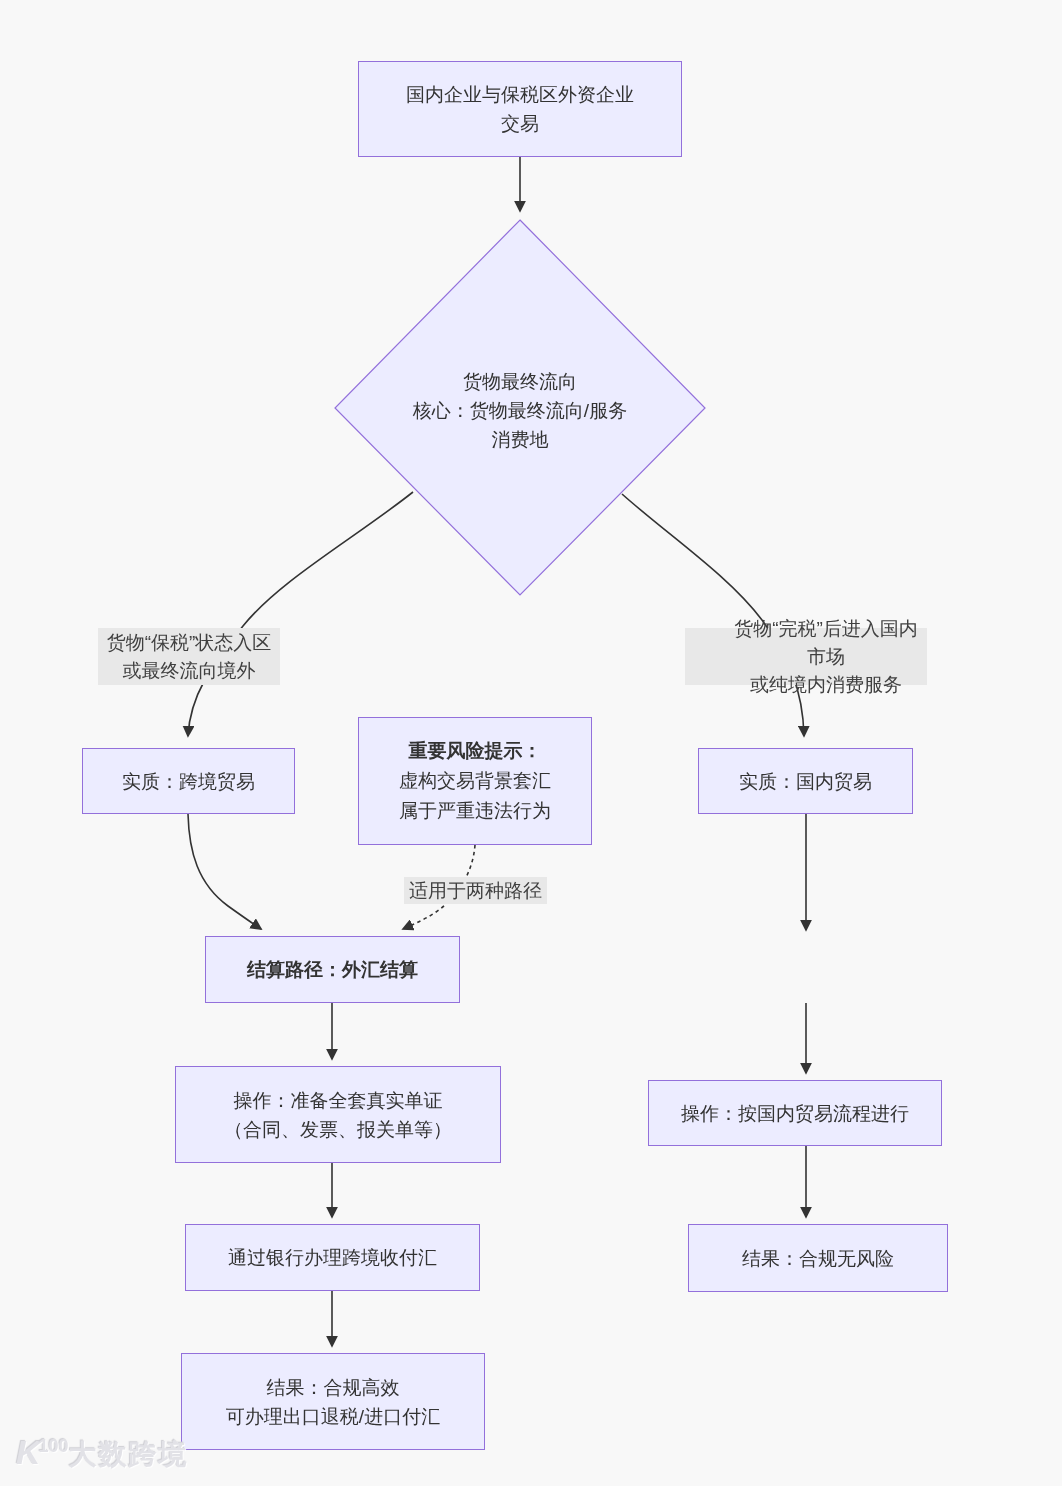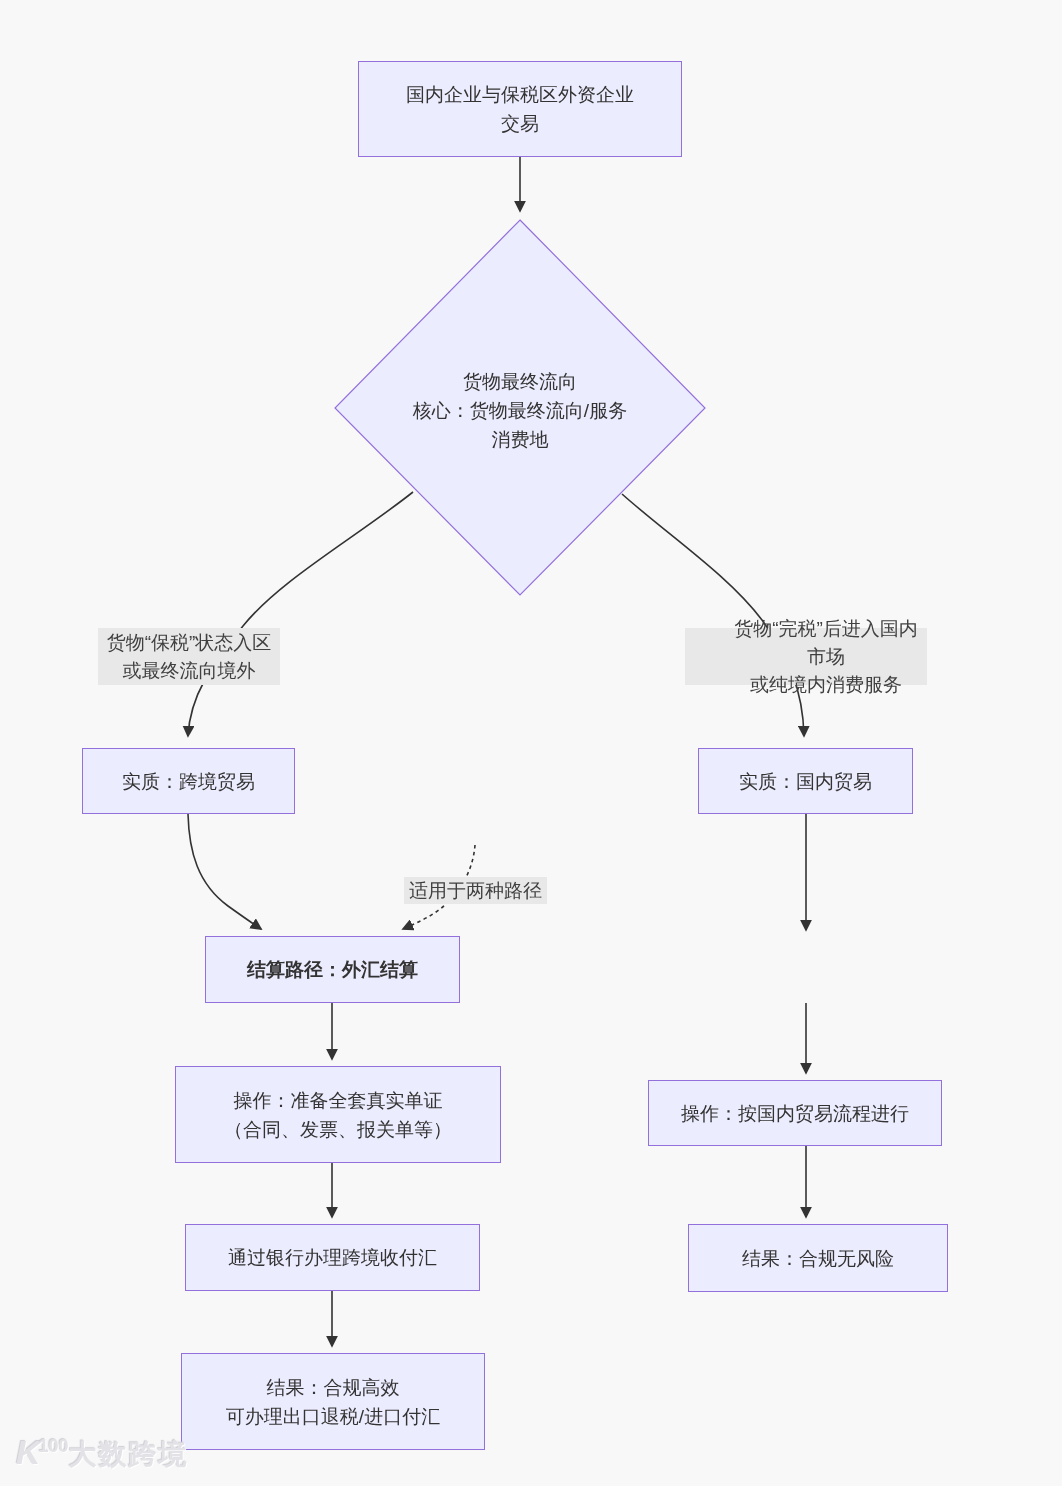--- a/index.html
+++ b/index.html
@@ -143,20 +143,25 @@
   <div class="diamond-label" style="left:350px; top:366px; width:340px; height:88px;">
     <div class="line">货物最终流向</div>
     <div class="line">核心：货物最终流向/服务</div>
     <div class="line">消费地</div>
   </div>
 
   <div class="node" style="left:82px; top:748px; width:213px; height:66px;">
     <div class="line">实质：跨境贸易</div>
   </div>
 
+  <div class="node risk" style="left:358px; top:717px; width:234px; height:128px;">
+    <div class="line title">重要风险提示：</div>
+    <div class="line">虚构交易背景套汇</div>
+    <div class="line">属于严重违法行为</div>
+  </div>
 
   <div class="node" style="left:698px; top:748px; width:215px; height:66px;">
     <div class="line">实质：国内贸易</div>
   </div>
 
   <div class="node bold" style="left:205px; top:936px; width:255px; height:67px;">
     <div class="line">结算路径：外汇结算</div>
   </div>
 
 

